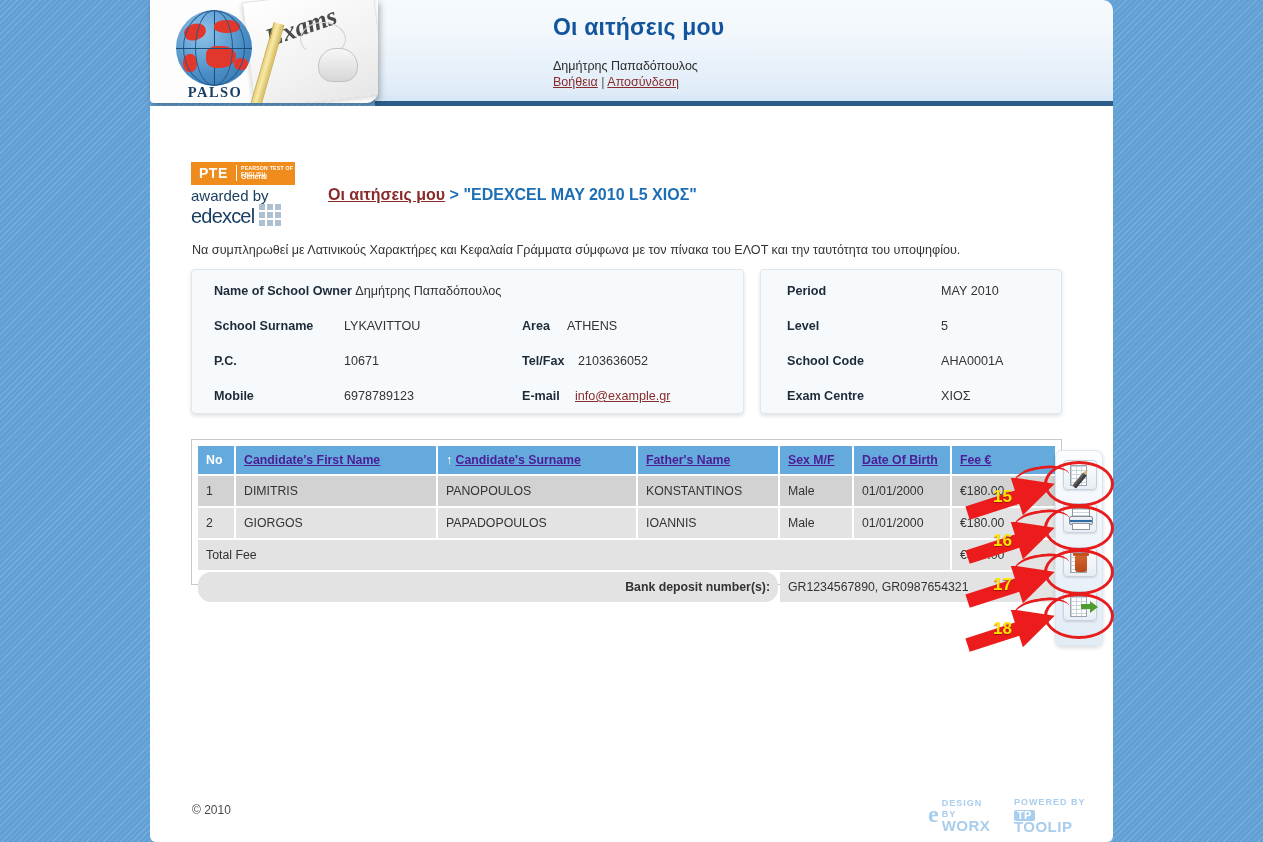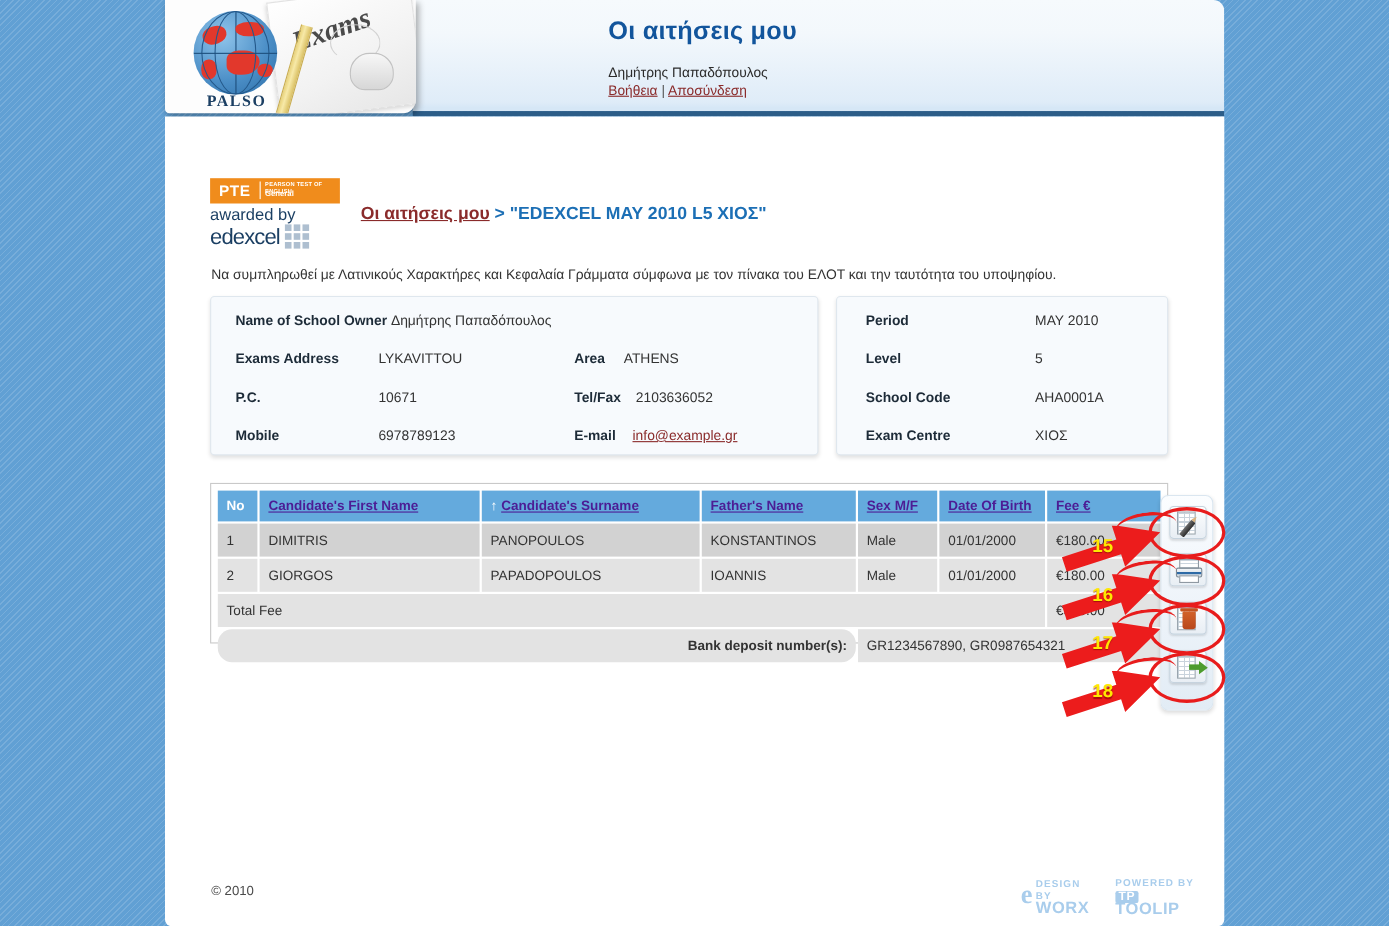--- a/index.html
+++ b/index.html
@@ -129,21 +129,21 @@
   
   .content{
     position:absolute; left:0; top:106px; width:963px; height:736px;
     background:#ffffff;
     border-bottom-left-radius:6px; border-bottom-right-radius:6px;
   }
 
   
   .pte-block{position:absolute; left:41px; top:56px; width:120px; height:68px;}
   .pte-bar{
-    width:118px; height:23px; background:#f08c1c; position:relative;padding-left:32px;
+    width:104px; height:23px; background:#f08c1c; position:relative;padding-left:32px;
   }
   .pte-bar .pte{
     position:absolute; left:8px; top:3px; font-size:14px; font-weight:bold;
     color:#fff; letter-spacing:.5px;
   }
   .pte-bar .sep{
     position:absolute; left:45px; top:3px; width:1px; height:16px; background:#fff;
   }
   .pte-bar .l1{position:absolute; left:50px; top:3px; font-size:5.2px; color:#fff; font-weight:bold; letter-spacing:.2px;}
   .pte-bar .l2{position:absolute; left:50px; top:11px; font-size:7px; color:#fff; font-weight:bold;}
@@ -394,21 +394,21 @@
       <span>"EDEXCEL MAY 2010 L5 ΧΙΟΣ"</span>
     </div>
 
     <div class="instructions">Να συμπληρωθεί με Λατινικούς Χαρακτήρες και Κεφαλαία Γράμματα σύμφωνα με τον πίνακα του ΕΛΟΤ και την ταυτότητα του υποψηφίου.</div>
 
     <div class="panel panel-left">
       <div class="frow" style="left:22px; top:14px;">
         <span class="flabel">Name of School Owner</span>
         <span class="fval">Δημήτρης Παπαδόπουλος</span>
       </div>
-      <div class="frow flabel" style="left:22px; top:49px;">Exams Address</div>
+      <div class="frow flabel" style="left:22px; top:49px;">School Surname</div>
       <div class="frow fval" style="left:152px; top:49px;">LYKAVITTOU</div>
       <div class="frow flabel" style="left:330px; top:49px;">Area</div>
       <div class="frow fval" style="left:375px; top:49px;">ATHENS</div>
 
       <div class="frow flabel" style="left:22px; top:84px;">P.C.</div>
       <div class="frow fval" style="left:152px; top:84px;">10671</div>
       <div class="frow flabel" style="left:330px; top:84px;">Tel/Fax</div>
       <div class="frow fval" style="left:386px; top:84px;">2103636052</div>
 
       <div class="frow flabel" style="left:22px; top:119px;">Mobile</div>

